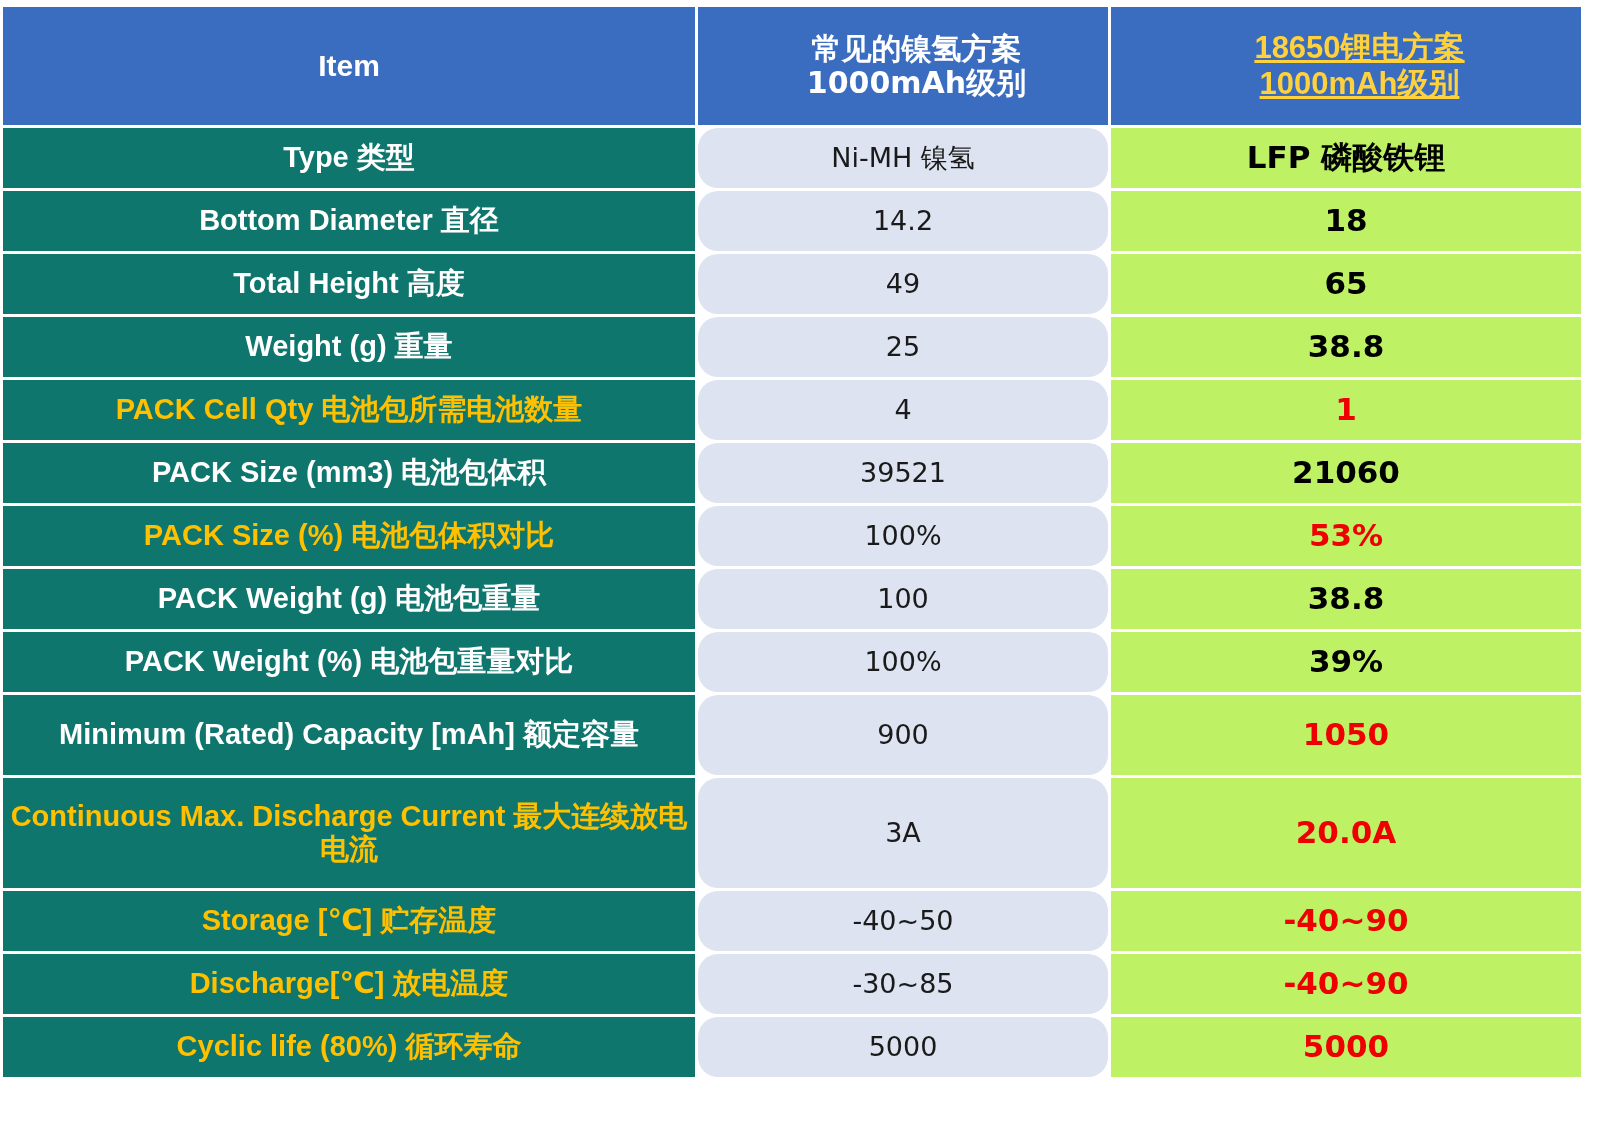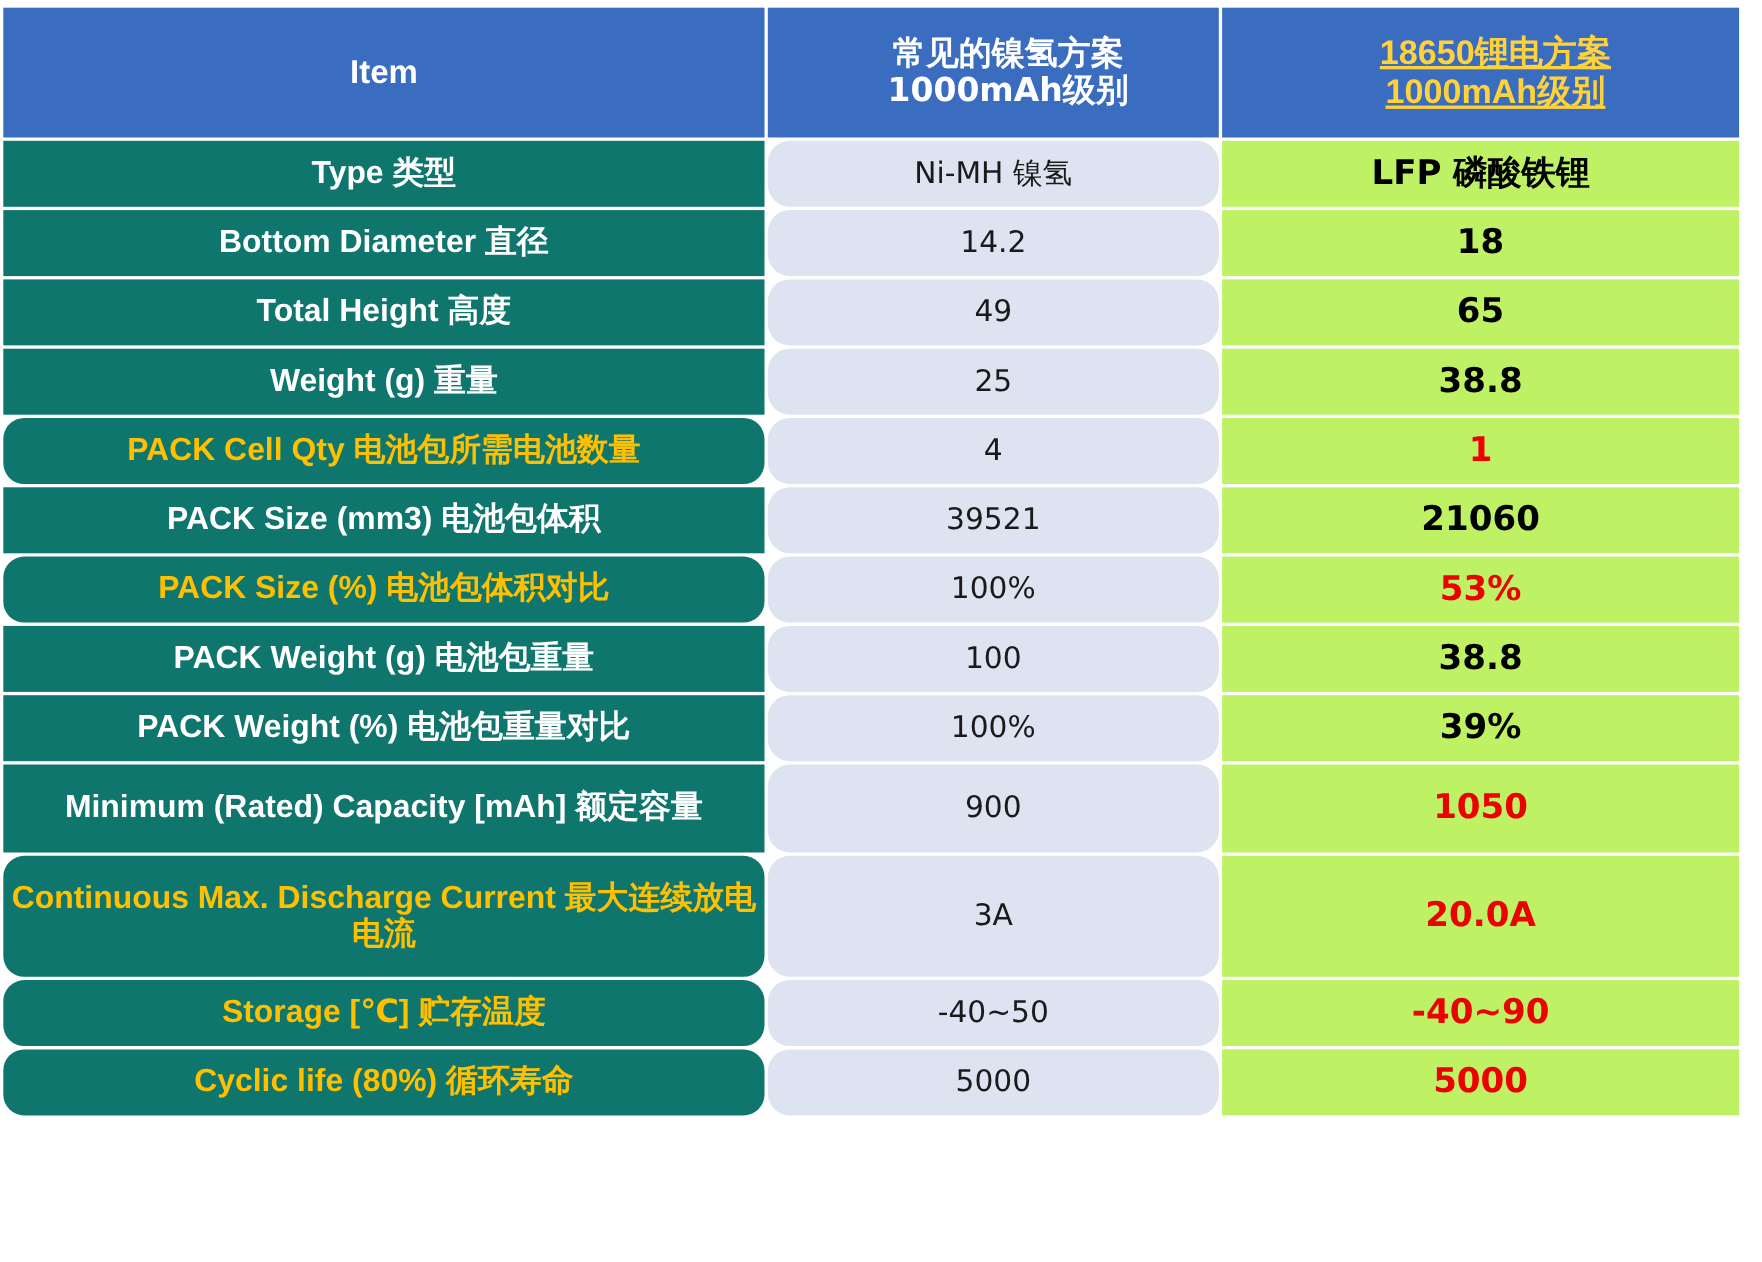--- a/index.html
+++ b/index.html
@@ -59,21 +59,21 @@
   }
 
   
   .lbl {
     background: #0f766e;
     color: #ffffff;
     font-weight: bold;
     font-size: 29px;
     padding: 6px 10px;
   }
-  .lbl.gold { color: #ffc000; border-radius: 19px; }
+  .lbl.gold { color: #ffc000; }
 
   
   .mid {
     background: #dde3f0;
     color: #1a1a1a;
     font-weight: normal;
     font-size: 27px;
     font-family: "DejaVu Sans", "Liberation Sans", sans-serif;
     border-radius: 20px;
   }
@@ -170,19 +170,24 @@
           <td class="lbl r-xtall gold">Continuous Max. Discharge Current 最大连续放电电流</td>
           <td class="mid r-xtall">3A</td>
           <td class="rgt r-xtall red">20.0A</td>
         </tr>
         <tr>
           <td class="lbl r-normal gold">Storage [℃] 贮存温度</td>
           <td class="mid r-normal">-40~50</td>
           <td class="rgt r-normal red">-40~90</td>
         </tr>
         <tr>
+          <td class="lbl r-normal gold">Discharge[℃] 放电温度</td>
+          <td class="mid r-normal">-30~85</td>
+          <td class="rgt r-normal red">-40~90</td>
+        </tr>
+        <tr>
           <td class="lbl r-normal gold">Cyclic life (80%) 循环寿命</td>
           <td class="mid r-normal">5000</td>
           <td class="rgt r-normal red">5000</td>
         </tr>
       </tbody>
   </table>
 </div>
 
 </body></html>

